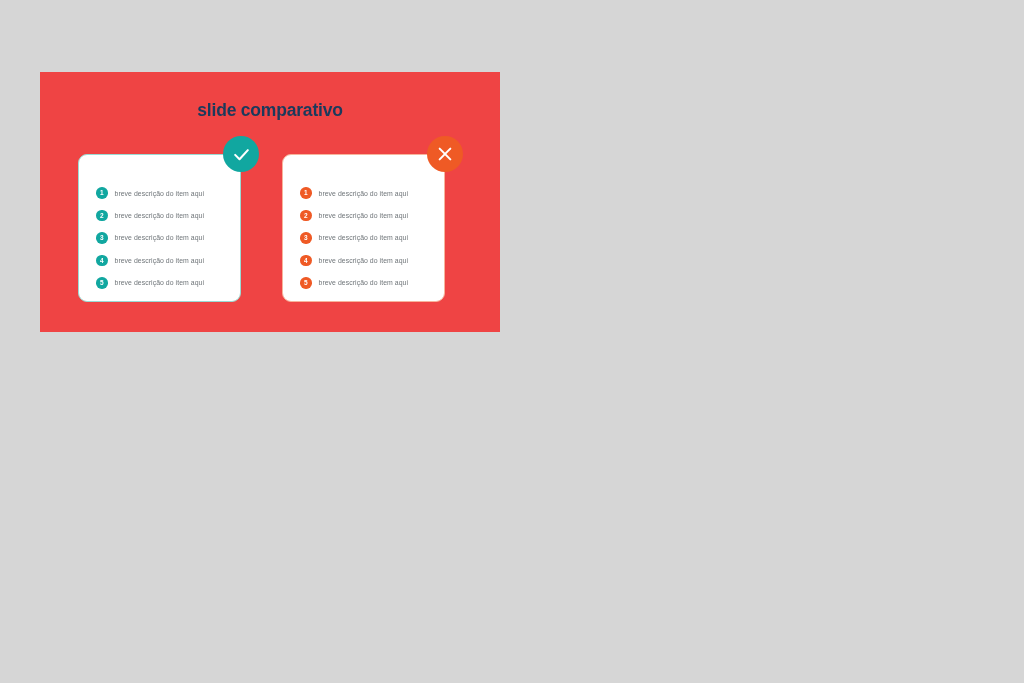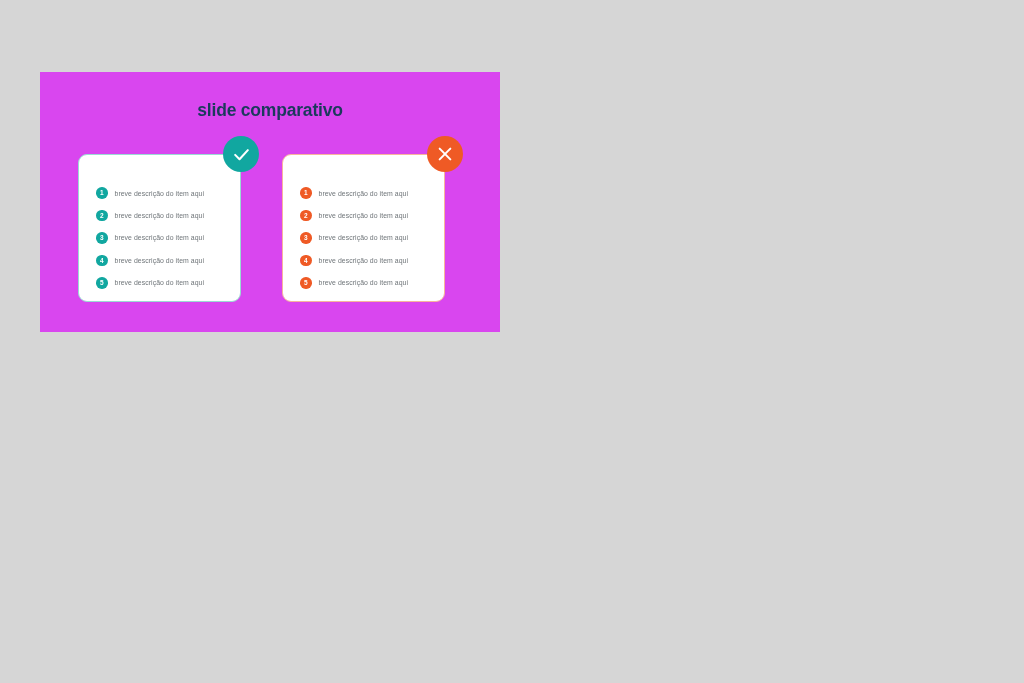--- a/index.html
+++ b/index.html
@@ -13,21 +13,21 @@
     font-family: "Liberation Sans", sans-serif;
     overflow: hidden;
   }
 
   .slide-canvas {
     position: absolute;
     left: 40px;
     top: 72px;
     width: 460px;
     height: 260px;
-    background: #d946ef;
+    background: #ef4444;
   }
 
   .slide-title {
     position: absolute;
     left: 0;
     top: 28px;
     width: 460px;
     text-align: center;
     font-size: 17.5px;
     font-weight: bold;

